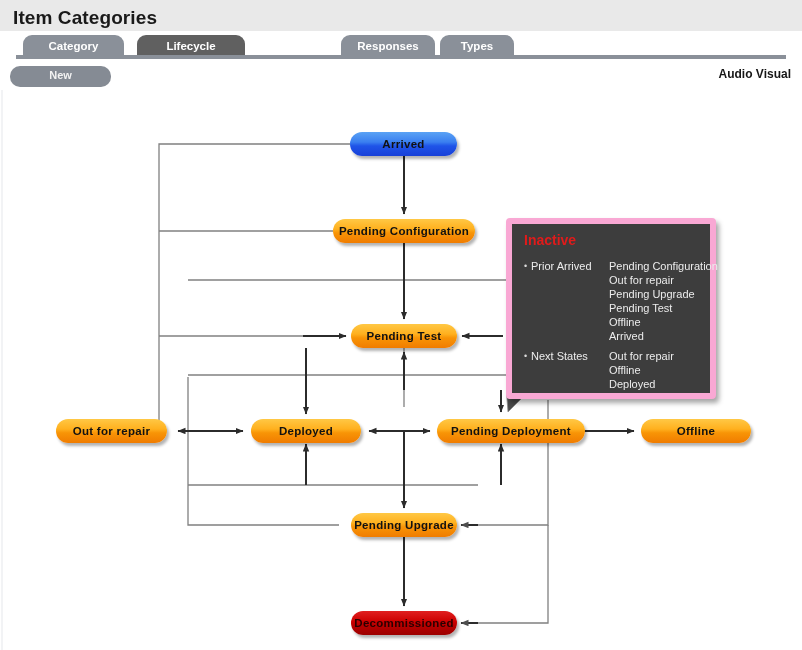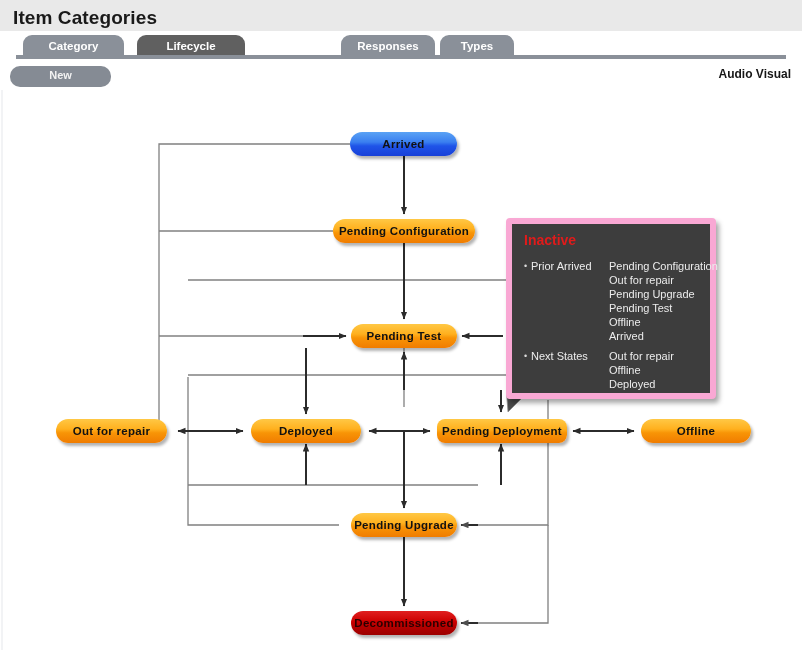--- a/index.html
+++ b/index.html
@@ -341,19 +341,19 @@
         </div>
       </div>
     </div>
 
     <div id="nodes">
         <div class="node blue" style="left: 347px; top: 42px; width: 107px;">Arrived</div>
         <div class="node orange" style="left: 330px; top: 129px; width: 142px;">Pending Configuration</div>
         <div class="node orange" style="left: 348px; top: 234px; width: 106px;">Pending Test</div>
         <div class="node orange" style="left: 53px; top: 329px; width: 111px;">Out for repair</div>
         <div class="node orange" style="left: 248px; top: 329px; width: 110px;">Deployed</div>
-        <div class="node orange" style="left: 434px; top: 329px; width: 130px; border-radius: 8px;">Pending Deployment</div>
+        <div class="node orange" style="left: 434px; top: 329px; width: 148px;">Pending Deployment</div>
         <div class="node orange" style="left: 638px; top: 329px; width: 110px;">Offline</div>
         <div class="node orange" style="left: 348px; top: 423px; width: 106px;">Pending Upgrade</div>
         <div class="node red" style="left: 348px; top: 521px; width: 106px;">Decommissioned</div>
       </div>
   </div>
 </div>
 
 </body></html>

